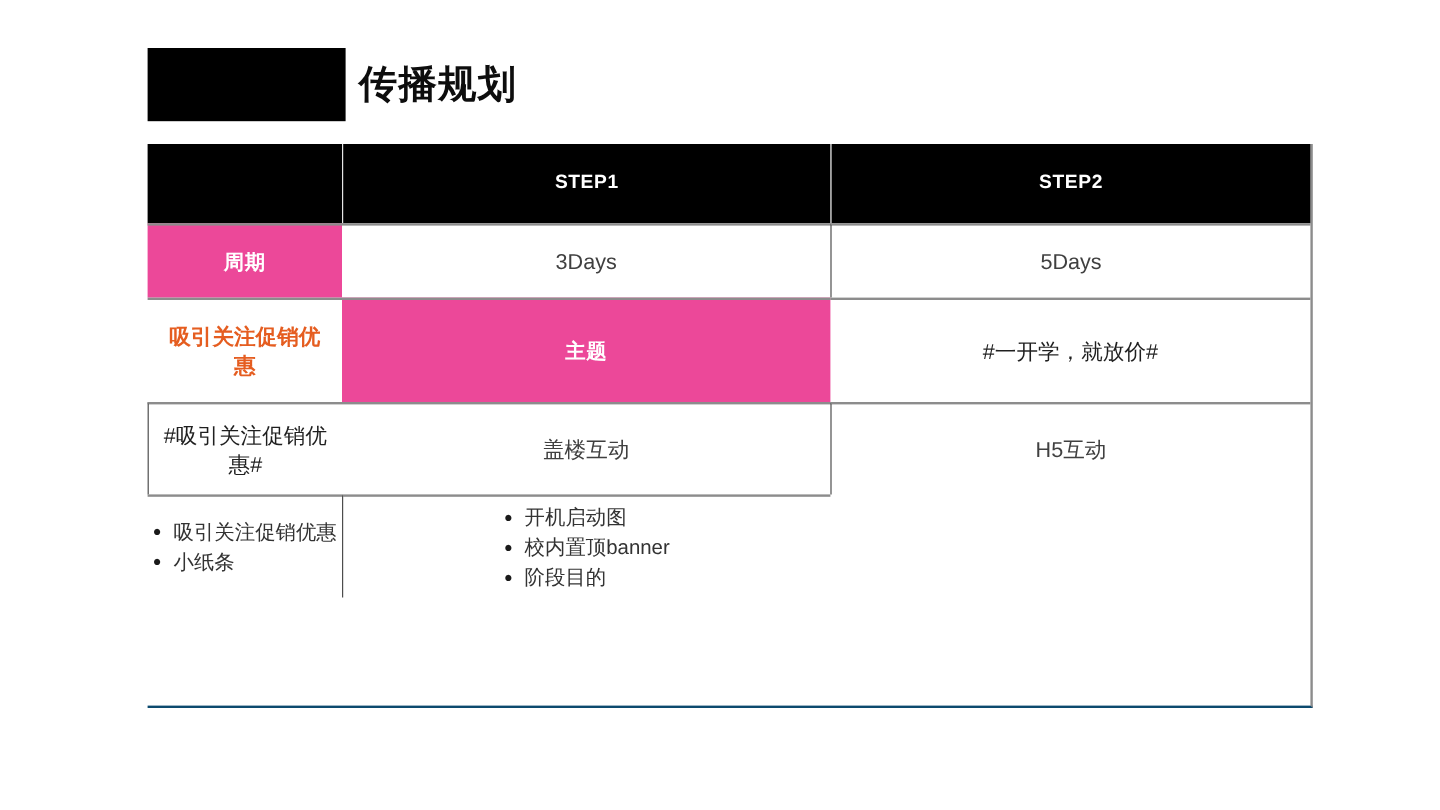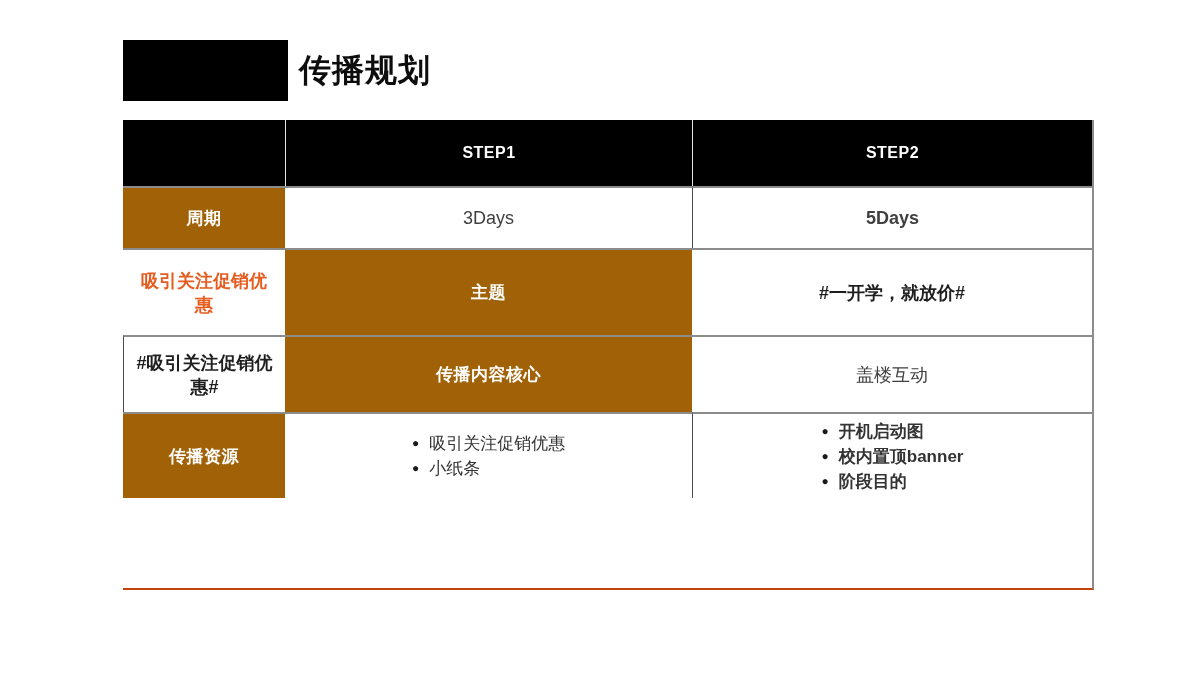--- a/index.html
+++ b/index.html
@@ -41,21 +41,21 @@
   
   .plan-table {
     position: absolute;
     left: 123px;
     top: 120px;
     width: 969px;
     display: grid;
     grid-template-columns: 162px 407px 400px;
     grid-template-rows: 66px 62px 87px 77px 86px 90px;
     border-right: 2px solid #8c8c8c;
-    border-bottom: 2px solid #c2410c;
+    border-bottom: 2px solid #0c4a6e;
     box-sizing: content-box;
   }
   .cell {
     box-sizing: border-box;
     display: flex;
     align-items: center;
     justify-content: center;
     text-align: center;
     font-size: 18px;
     color: #404040;
@@ -69,37 +69,37 @@
     background: #000000;
     color: #ffffff;
     font-weight: 700;
     font-size: 16px;
     letter-spacing: 0.5px;
   }
   .cell.head.sep { border-left: 1px solid #e6e6e6; }
 
   
   .cell.rowlabel {
-    background: #a16207;
+    background: #ec4899;
     color: #ffffff;
     font-weight: 700;
     font-size: 17px;
     letter-spacing: 0.5px;
   }
 
   
-  .cell.vdiv { border-left: 1px solid #4d4d4d; font-weight: bold; }
+  .cell.vdiv { border-left: 1px solid #4d4d4d; }
 
   .cell.orange-bold {
     color: var(--accent-orange, #e55d20);
     font-weight: 800;
   }
   .cell.dark-bold {
     color: #1f1f1f;
-    font-weight: 700;
+    font-weight: 400;
   }
 
   
   .bullet-list {
     display: inline-block;
     text-align: left;
   }
   .bullet-item {
     display: flex;
     align-items: center;
@@ -132,24 +132,23 @@
     <div class="cell rowlabel bt">周期</div>
     <div class="cell bt">3Days</div>
     <div class="cell bt vdiv">5Days</div>
 
     <div class="cell bt orange-bold">吸引关注促销优惠</div>
 
     <div class="cell rowlabel bt">主题</div>
     <div class="cell bt dark-bold">#一开学，就放价#</div>
     <div class="cell bt vdiv dark-bold">#吸引关注促销优惠#</div>
 
-    <div class="cell rowlabel bt">传播内容核心</div>
     <div class="cell bt">盖楼互动</div>
+    <div class="cell bt vdiv">H5互动</div>
 
-    <div class="cell rowlabel bt">传播资源</div>
     <div class="cell bt">
       <div class="bullet-list">
         <div class="bullet-item">
           <span class="bullet-icon">●</span>
           <span>吸引关注促销优惠</span>
         </div>
         <div class="bullet-item">
           <span class="bullet-icon">●</span>
           <span>小纸条</span>
         </div>

